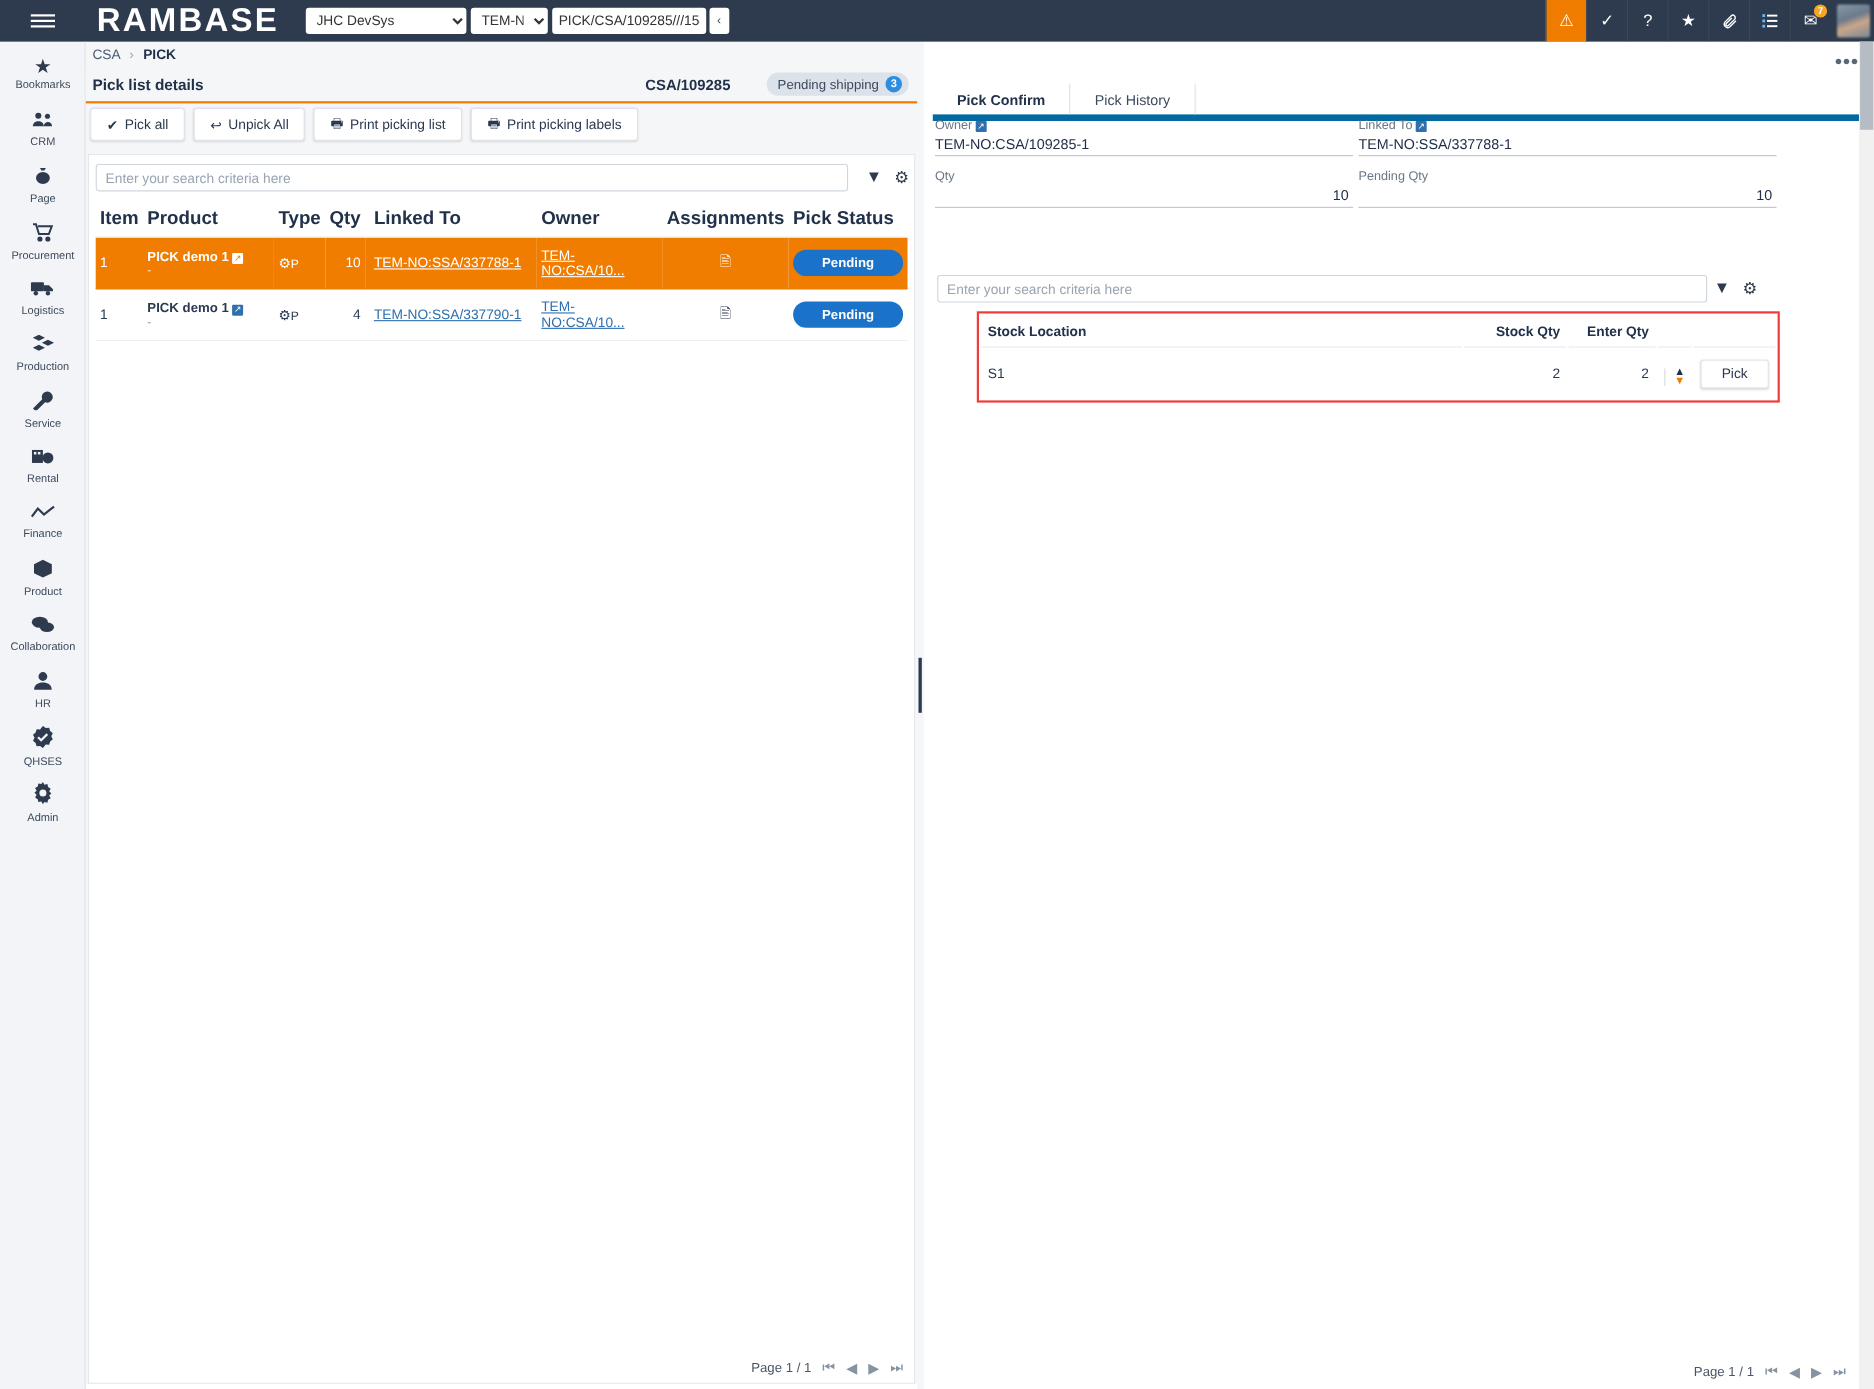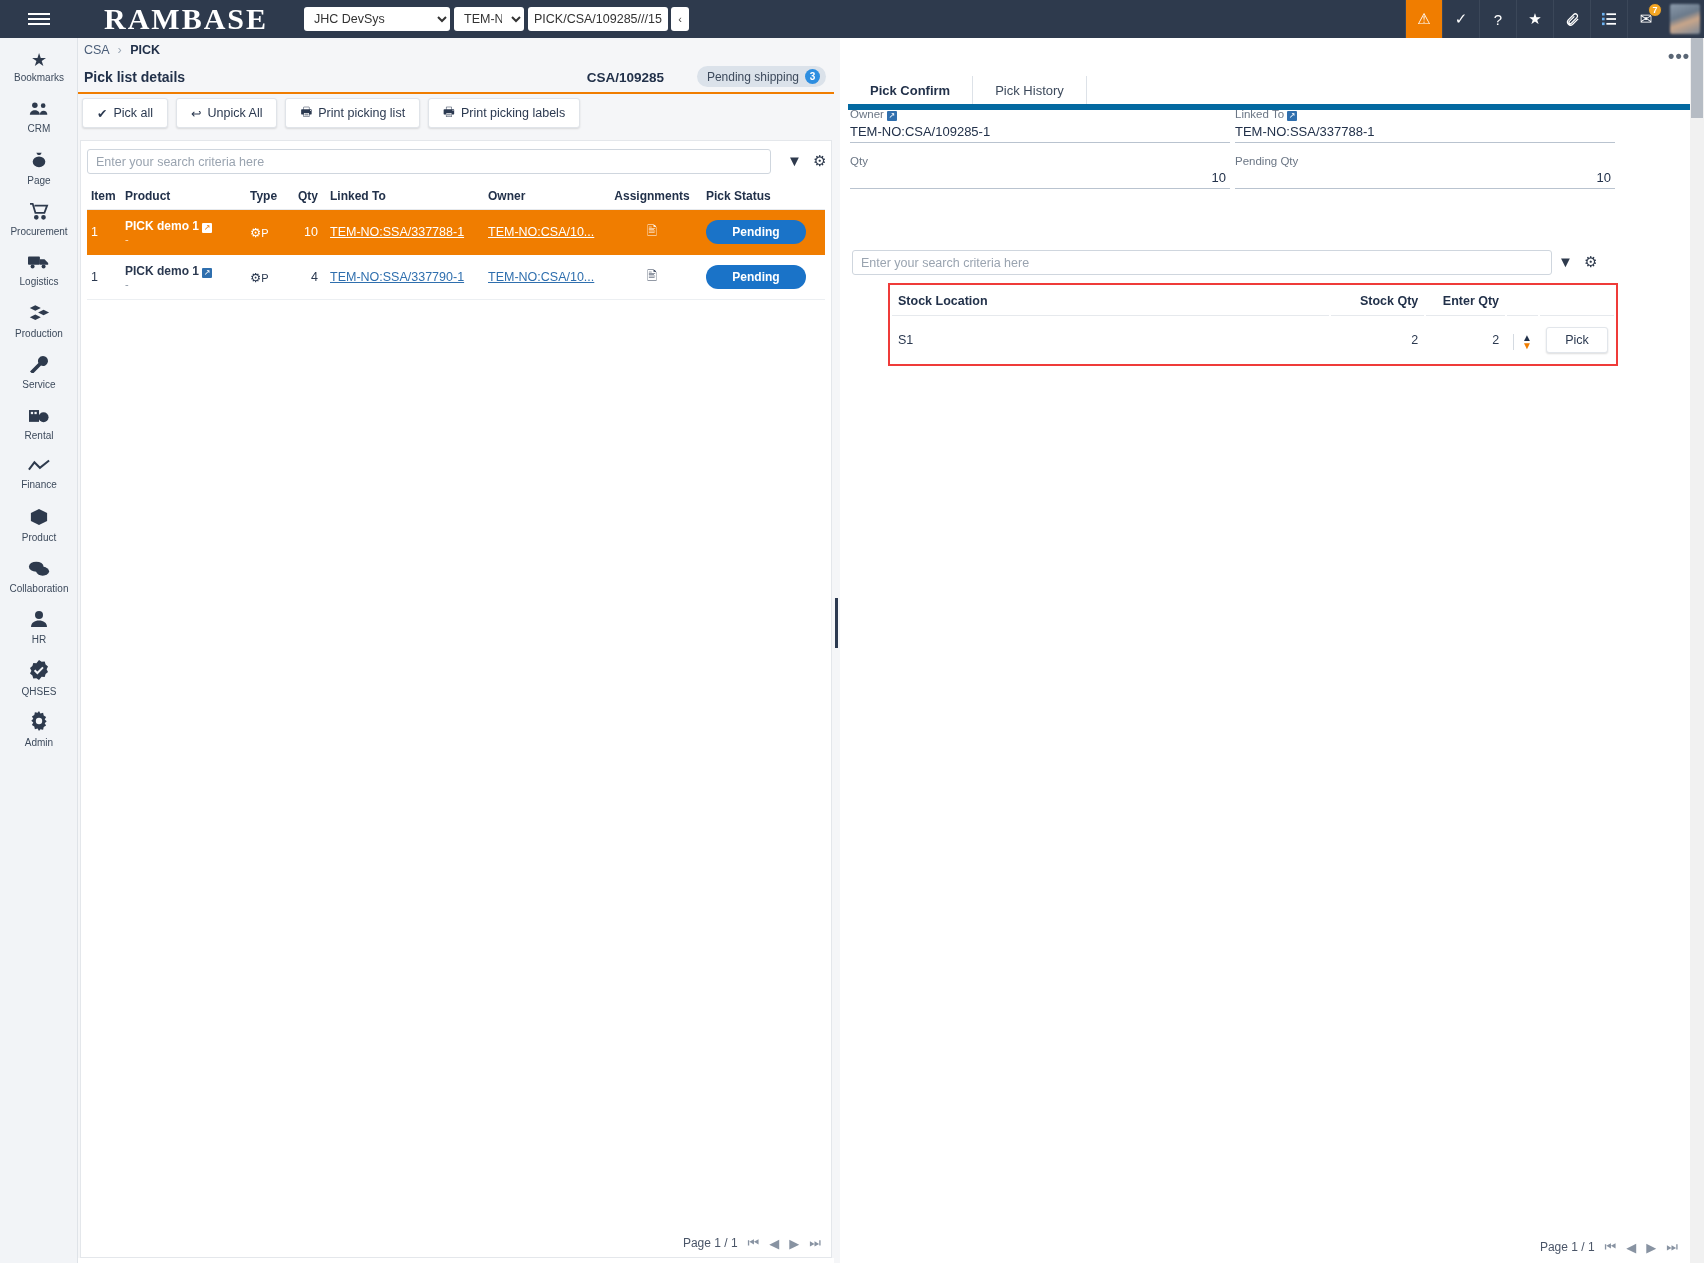--- a/index.html
+++ b/index.html
@@ -19,29 +19,29 @@
     display: flex; align-items: center;
   }
   #hamburger {
     width: 78px; height: 38px;
     display: flex; align-items: center; justify-content: center;
     cursor: pointer;
   }
   #hamburger .bar { width: 22px; height: 2px; background: #ffffff; margin: 3px 0; display: block; }
   #logo {
     font-size: 30px; font-weight: bold; letter-spacing: 2px;
-    color: #ffffff; margin-left: 26px; user-select: none;
-    font-family: Liberation Serif, serif;
+    color: #ffffff; margin-left: 10px; user-select: none;
+    font-family: Liberation Sans, sans-serif;
   }
   .topsel {
     height: 24px; background: #ffffff; border: none; border-radius: 3px;
     font-size: 12.5px; color: #333; padding: 0 6px;
     font-family: "Liberation Sans", sans-serif;
   }
-  #sel-company { width: 146px; margin-left: 36px; }
+  #sel-company { width: 146px; margin-left: 24px; }
   #sel-temno { width: 70px; margin-left: 4px; }
   #addr-input {
     width: 140px; height: 24px; margin-left: 4px;
     border: none; border-radius: 3px; background: #fff;
     font-size: 12.5px; color: #333; padding: 0 6px;
     font-family: "Liberation Sans", sans-serif;
   }
   #addr-back {
     width: 18px; height: 24px; margin-left: 3px; background: #ffffff;
     border: none; border-radius: 3px; font-size: 11px; color: #444; cursor: pointer;
@@ -139,21 +139,21 @@
   #lsearch {
     width: 684px; height: 25px; border: 1px solid #cfd6de; border-radius: 3px;
     font-size: 12.5px; padding: 0 8px; color: #4a5568;
     font-family: "Liberation Sans", sans-serif;
   }
   #lsearch::placeholder { color: #9aa4b0; }
   .fbtn { position: absolute; top: 3px; cursor: pointer; color: #2e3a4d; font-size: 15px; }
 
   table.grid { border-collapse: collapse; width: 100%; }
   .gridhead th {
-    font-size: 12px; color: #22314a; font-weight: bold;
+    font-size: 17px; color: #22314a; font-weight: bold;
     text-align: left; padding: 6px 4px; border-bottom: 1px solid #e6e9ed;
     white-space: nowrap;
   }
   .gridrow td {
     font-size: 12.5px; color: #2b3950; padding: 9px 4px;
     border-bottom: 1px solid #eceff2; vertical-align: middle;
   }
   .gridrow.sel td { background: #f07d00; color: #ffffff; border-bottom-color: #f07d00; }
   .gridrow.sel a { color: #ffffff; }
   .gridrow a { color: #2f6fae; text-decoration: underline; cursor: pointer; }

